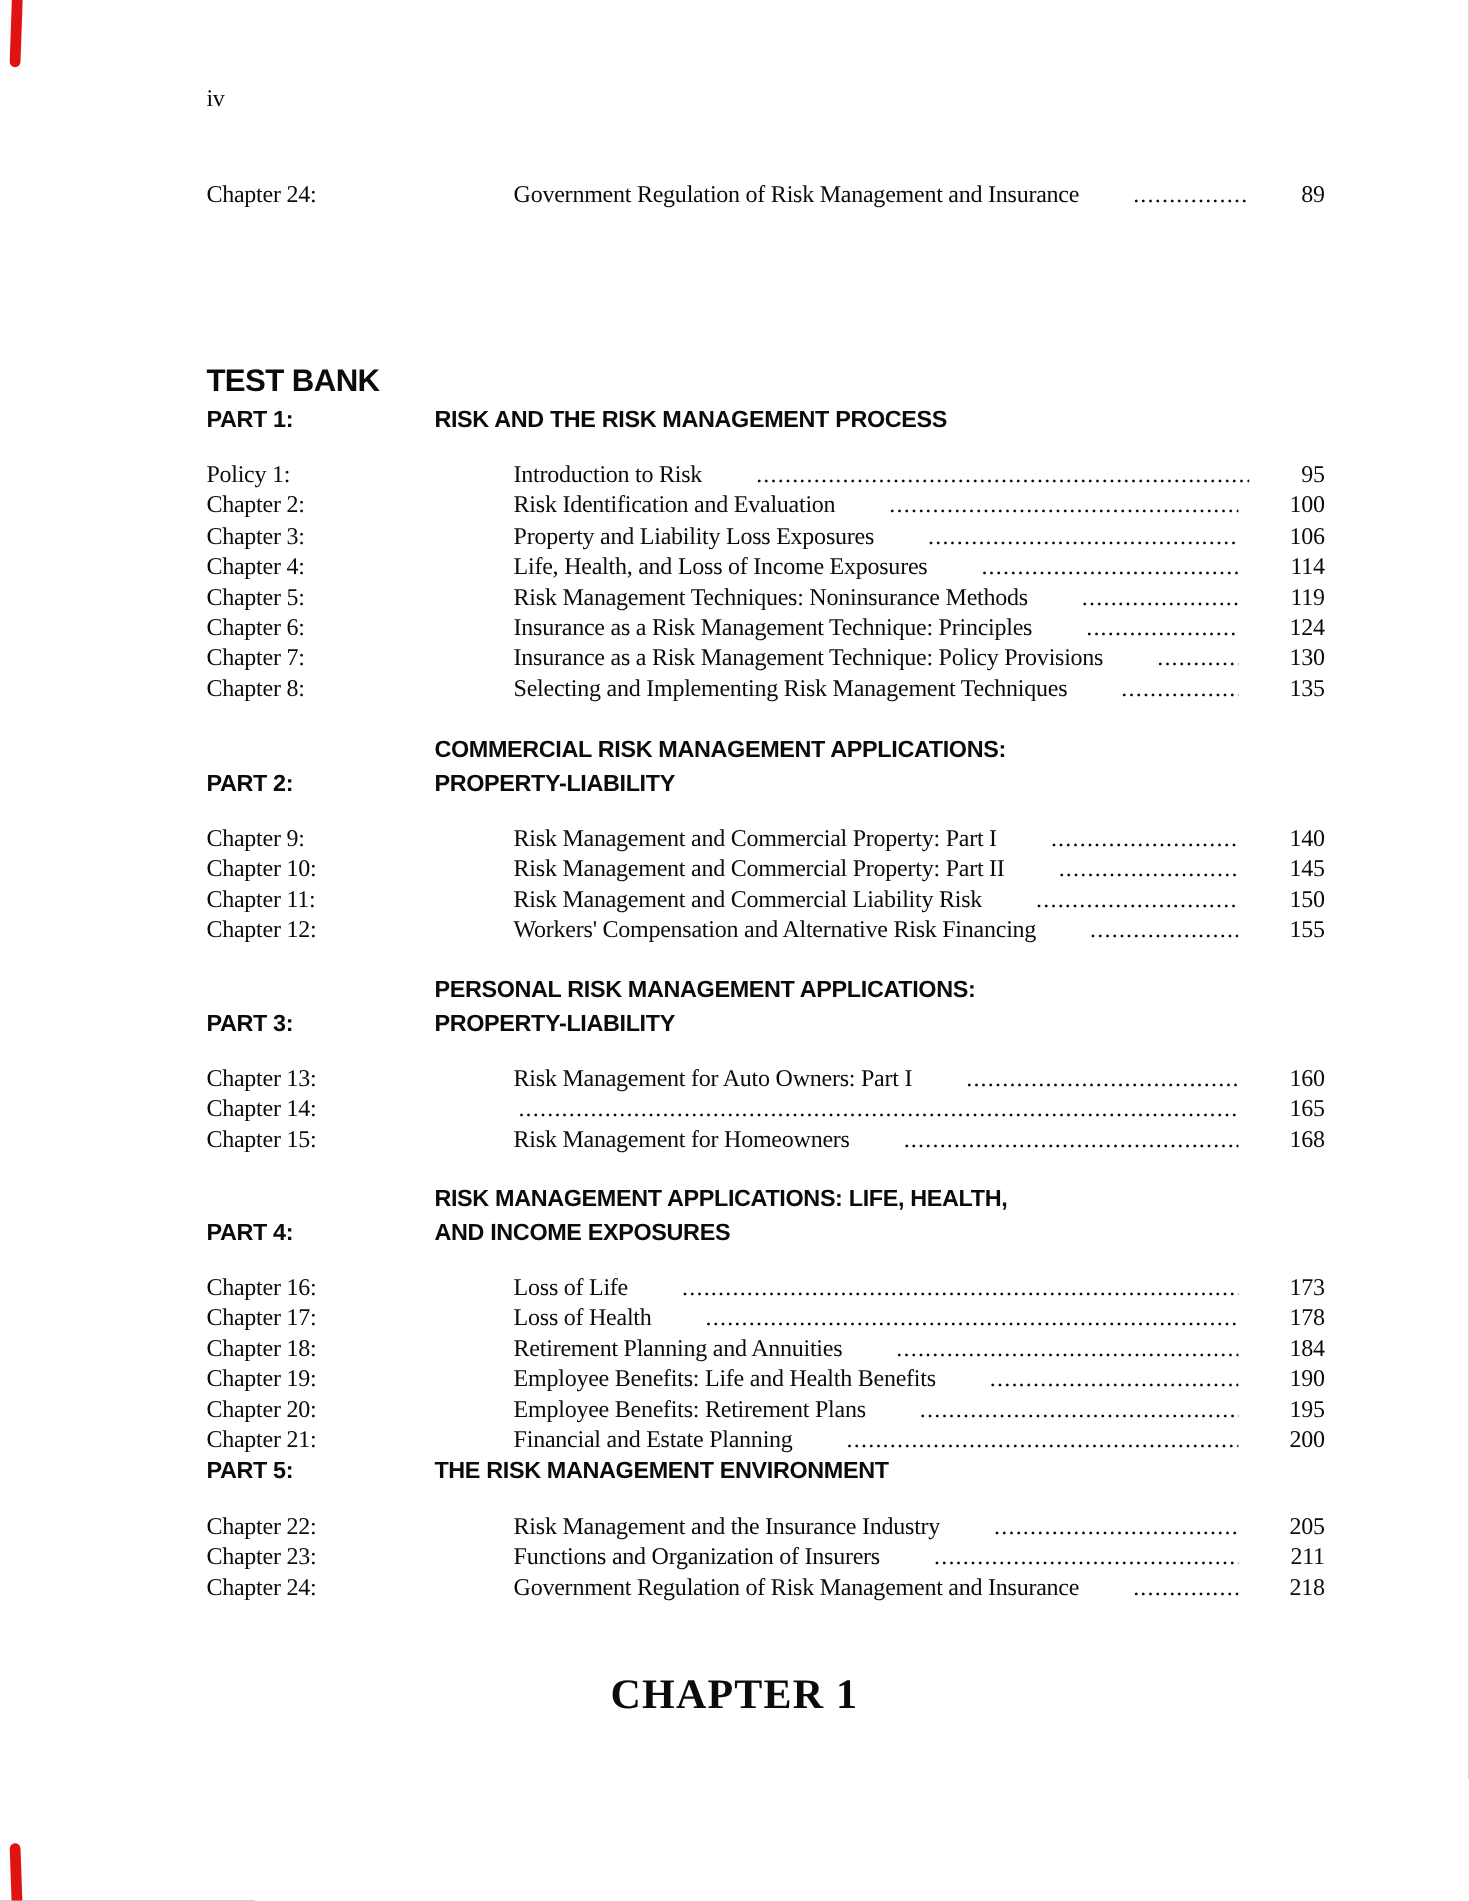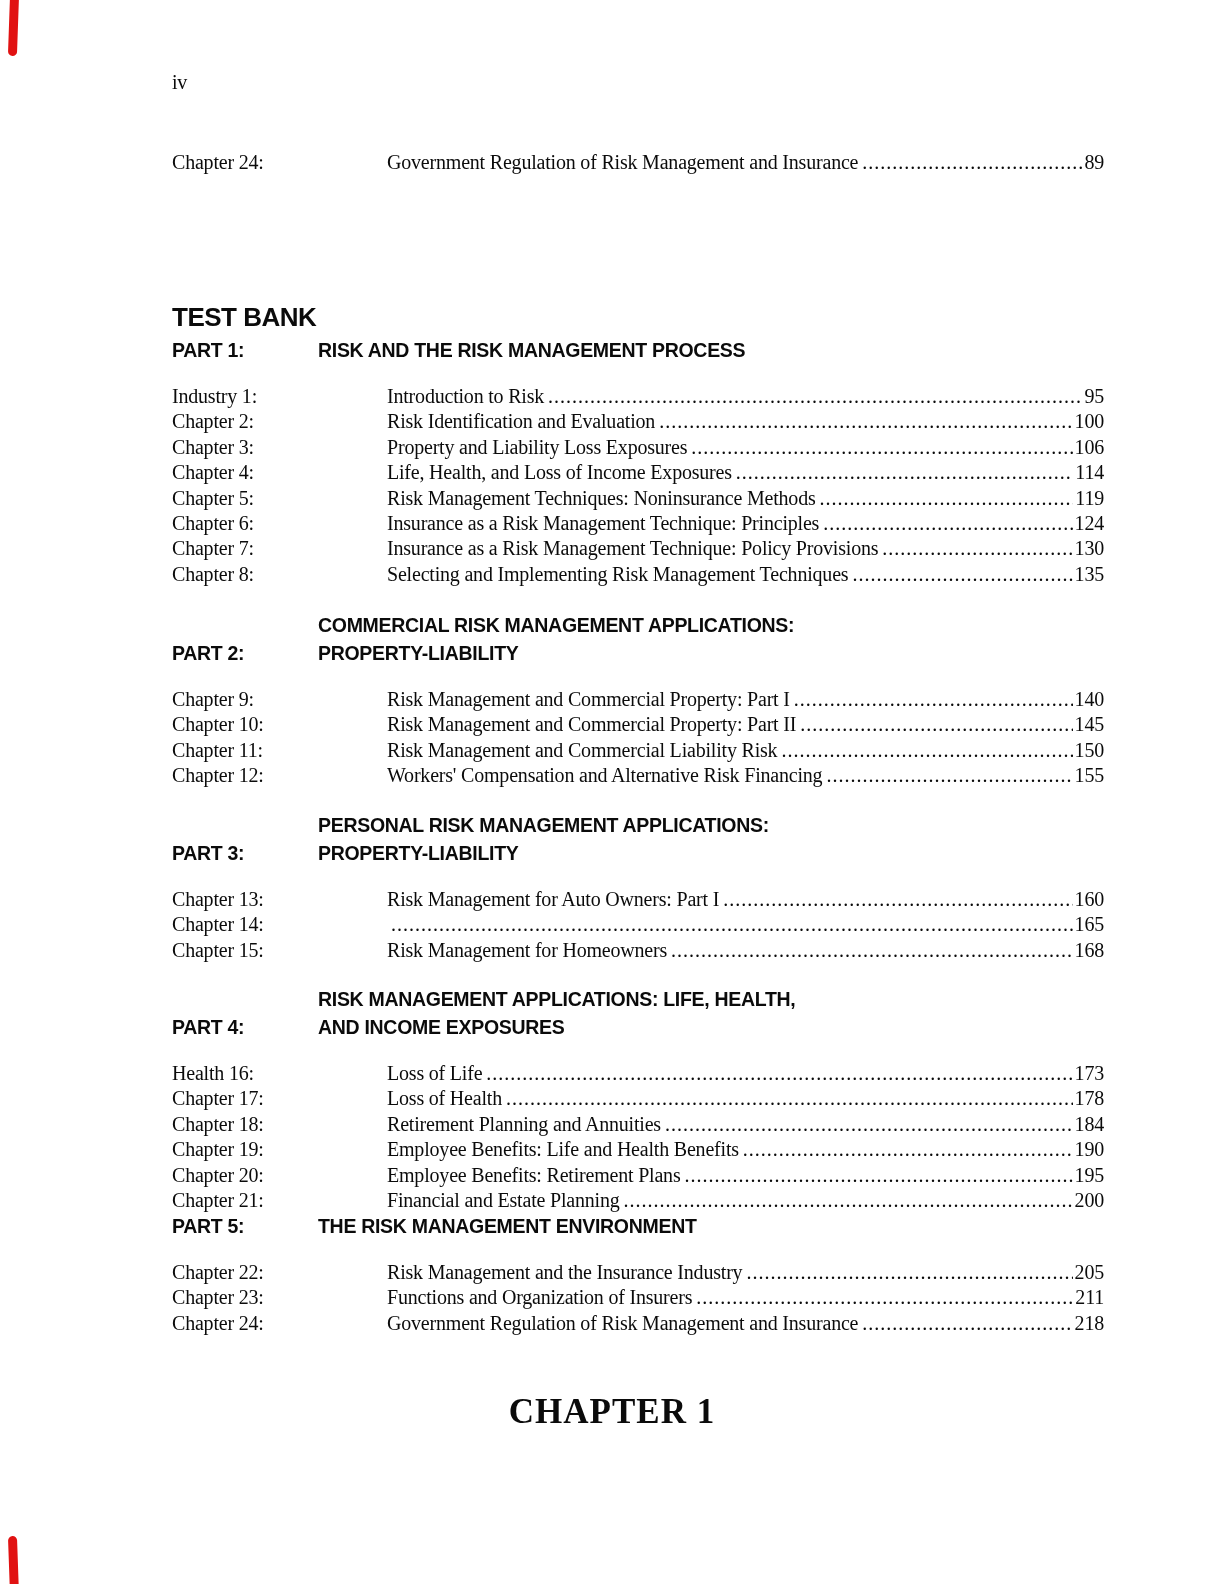--- a/index.html
+++ b/index.html
@@ -19,20 +19,21 @@
   .folio{
     position:absolute;left:172px;top:70px;
     font-size:20px;line-height:24px;letter-spacing:-0.2px;
   }
 
   .toc-row{
     display:flex;align-items:center;
     width:932px;
     font-size:20px;line-height:25.4px;letter-spacing:-0.2px;
     white-space:nowrap;
+    gap:41px;
   }
   .toc-row .c-label{flex:0 0 215px;}
   .toc-row .c-title{flex:0 1 auto;}
   .toc-row .dots{
     flex:1 1 0;overflow:hidden;margin:0 2px 0 4px;
     white-space:nowrap;
   }
   .toc-row .dots::after{
     content:"........................................................................................................................................................................";
     letter-spacing:1px;
@@ -47,21 +48,21 @@
     font-weight:bold;font-size:26px;line-height:30px;letter-spacing:-0.5px;
   }
 
   .part{position:absolute;left:172px;width:932px;}
   .part-head{
     display:flex;align-items:flex-end;
     font-family:"Liberation Sans","DejaVu Sans",sans-serif;
     font-weight:bold;font-size:19.5px;line-height:28px;letter-spacing:-0.3px;
   }
   .part-head .p-label{flex:0 0 146px;}
-  .part-head .p-lines{flex:1 1 auto;}
+  .part-head .p-lines{flex:1 1 auto;margin-left:44px;}
   .part-rows{margin-top:20px;}
 
   .closing-heading{
     position:absolute;left:0;top:1392px;width:1224px;margin:0;
     text-align:center;
     font-family:"Liberation Serif","DejaVu Serif",serif;
     font-weight:bold;font-size:35px;line-height:40px;letter-spacing:1px;
   }
 </style>
 </head>
@@ -87,21 +88,21 @@
   <div id="parts">
       <div class="part" style="top: 336px;">
         <div class="part-head">
           <span class="p-label">PART 1:</span>
           <div class="p-lines">
             <div>RISK AND THE RISK MANAGEMENT PROCESS</div>
           </div>
         </div>
         <div class="part-rows">
           <div class="toc-row">
-            <span class="c-label">Industry 1:</span>
+            <span class="c-label">Policy 1:</span>
             <span class="c-title">Introduction to Risk</span>
             <span class="dots"></span>
             <span class="c-page">95</span>
           </div>
           <div class="toc-row">
             <span class="c-label">Chapter 2:</span>
             <span class="c-title">Risk Identification and Evaluation</span>
             <span class="dots"></span>
             <span class="c-page">100</span>
           </div>
@@ -209,21 +210,21 @@
       <div class="part" style="top: 985px;">
         <div class="part-head">
           <span class="p-label">PART 4:</span>
           <div class="p-lines">
             <div>RISK MANAGEMENT APPLICATIONS: LIFE, HEALTH,</div>
             <div>AND INCOME EXPOSURES</div>
           </div>
         </div>
         <div class="part-rows">
           <div class="toc-row">
-            <span class="c-label">Health 16:</span>
+            <span class="c-label">Chapter 16:</span>
             <span class="c-title">Loss of Life</span>
             <span class="dots"></span>
             <span class="c-page">173</span>
           </div>
           <div class="toc-row">
             <span class="c-label">Chapter 17:</span>
             <span class="c-title">Loss of Health</span>
             <span class="dots"></span>
             <span class="c-page">178</span>
           </div>

